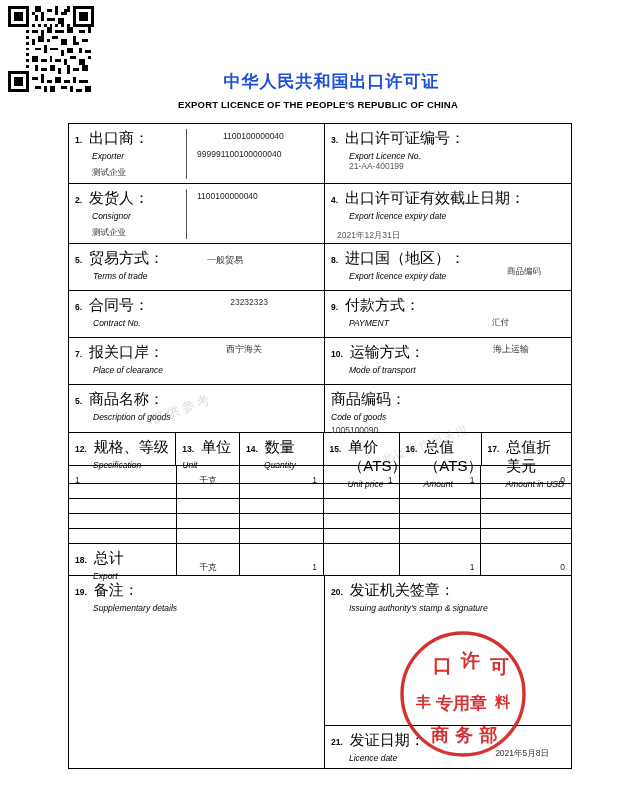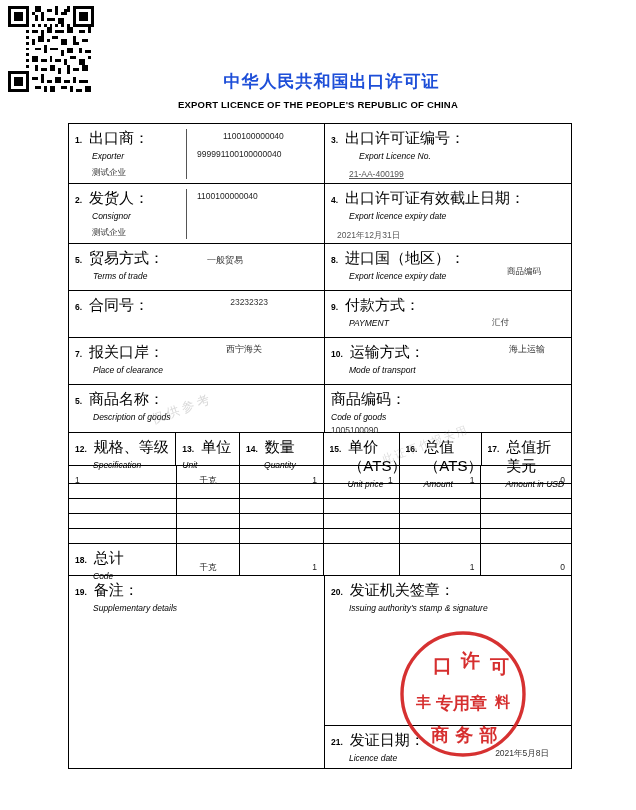--- a/index.html
+++ b/index.html
@@ -312,22 +312,22 @@
           <div class="party-code">1100100000040</div>
           <div class="party-code2" style="margin-top:8px;padding-left:0;">999991100100000040</div>
         </div>
       </div>
     </div>
     <div class="cell bb" style="width:246px;height:60px;">
       <div class="lab">
         <span class="num">3.</span>
         <span class="lbl-cn">出口许可证编号：</span>
       </div>
-      <span class="lbl-en" style="margin-left:28px;">Export  Licence No.</span>
-      <span class="val-indent" style="margin-left:18px;margin-top:8px;color:#555;text-decoration:underline;">21-AA-400199</span>
+      <span class="lbl-en" style="margin-left:18px;">Export  Licence No.</span>
+      <span class="val-indent" style="margin-left:18px;margin-top:0;color:#555;">21-AA-400199</span>
     </div>
   </div>
 
   <div class="row">
     <div class="cell br bb" style="width:256px;height:60px;">
       <div class="party">
         <div class="party-left">
           <div class="lab">
             <span class="num">2.</span>
             <span class="lbl-cn">发货人：</span>
@@ -368,20 +368,21 @@
       <span class="val-right" style="top:22px;right:30px;">商品编码</span>
     </div>
   </div>
 
   <div class="row">
     <div class="cell br bb" style="width:256px;height:47px;">
       <div class="lab">
         <span class="num">6.</span>
         <span class="lbl-cn">合同号：</span>
       </div>
+      <span class="lbl-en" style="margin-left:18px;">Contract No.</span>
       <span class="val-right" style="top:6px;right:56px;">23232323</span>
     </div>
     <div class="cell bb" style="width:246px;height:47px;">
       <div class="lab">
         <span class="num">9.</span>
         <span class="lbl-cn">付款方式：</span>
       </div>
       <span class="lbl-en" style="margin-left:18px;">PAYMENT</span>
       <span class="val-right" style="top:26px;right:62px;">汇付</span>
     </div>
@@ -395,21 +396,21 @@
       </div>
       <span class="lbl-en" style="margin-left:18px;">Place of clearance</span>
       <span class="val-right handwrite" style="top:5px;right:62px;">西宁海关</span>
     </div>
     <div class="cell bb" style="width:246px;height:47px;">
       <div class="lab">
         <span class="num">10.</span>
         <span class="lbl-cn">运输方式：</span>
       </div>
       <span class="lbl-en" style="margin-left:18px;">Mode of transport</span>
-      <span class="val-right handwrite" style="top:5px;right:26px;">海上运输</span>
+      <span class="val-right handwrite" style="top:5px;right:42px;">海上运输</span>
     </div>
   </div>
 
   <div class="row">
     <div class="cell br bb" style="width:256px;height:48px;">
       <div class="lab">
         <span class="num">5.</span>
         <span class="lbl-cn">商品名称：</span>
       </div>
       <span class="lbl-en" style="margin-left:18px;">Description of goods</span>
@@ -508,21 +509,21 @@
       <div class="cell bb" style="width:90px;height:15px;"><span class="val"></span></div>
     </div>
   </div>
 
   <div class="row">
     <div class="cell br bb" style="width:108px;height:32px;">
       <div class="lab">
         <span class="num">18.</span>
         <span class="lbl-cn">总计</span>
       </div>
-      <span class="lbl-en" style="margin-left:18px;">Code</span>
+      <span class="lbl-en" style="margin-left:18px;">Export</span>
     </div>
     <div class="cell br bb num-c" style="width:64px;height:32px;padding-top:12px;"><span class="val">千克</span></div>
     <div class="cell br bb num-r" style="width:84px;height:32px;padding-top:12px;"><span class="val">1</span></div>
     <div class="cell br bb num-r" style="width:76px;height:32px;padding-top:12px;"><span class="val"></span></div>
     <div class="cell br bb num-r" style="width:82px;height:32px;padding-top:12px;"><span class="val">1</span></div>
     <div class="cell bb num-r" style="width:90px;height:32px;padding-top:12px;"><span class="val">0</span></div>
   </div>
 
   <div class="row">
     <div class="cell br" style="width:256px;height:192px;">

